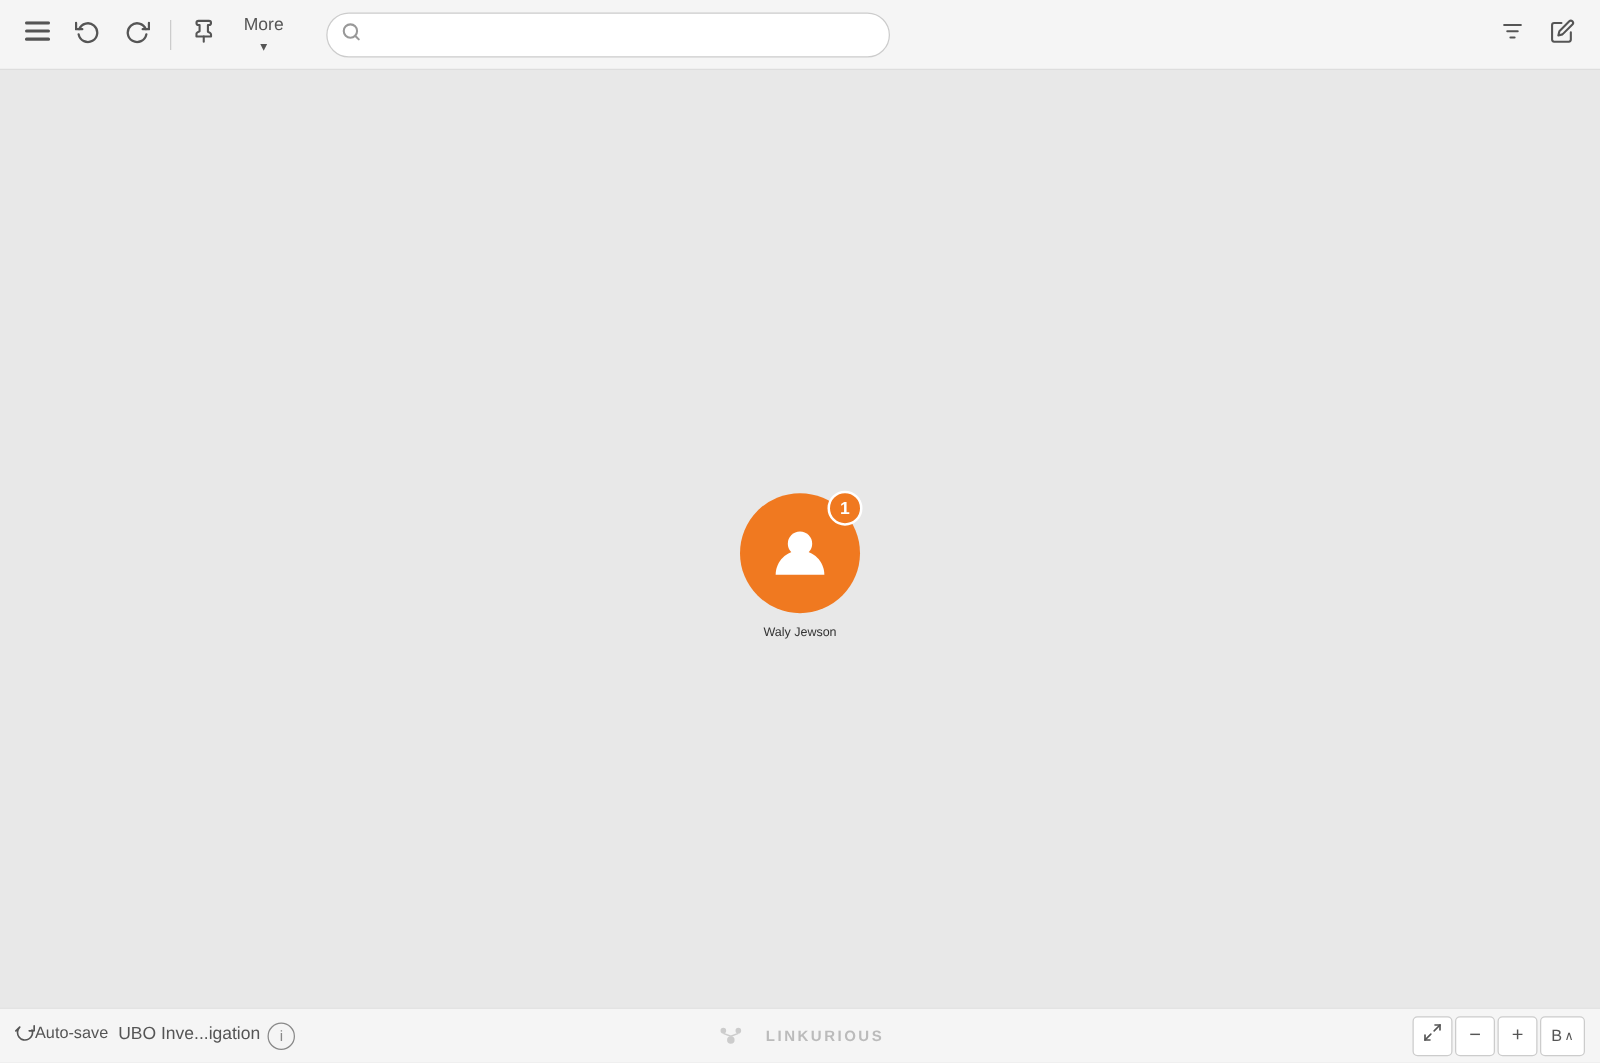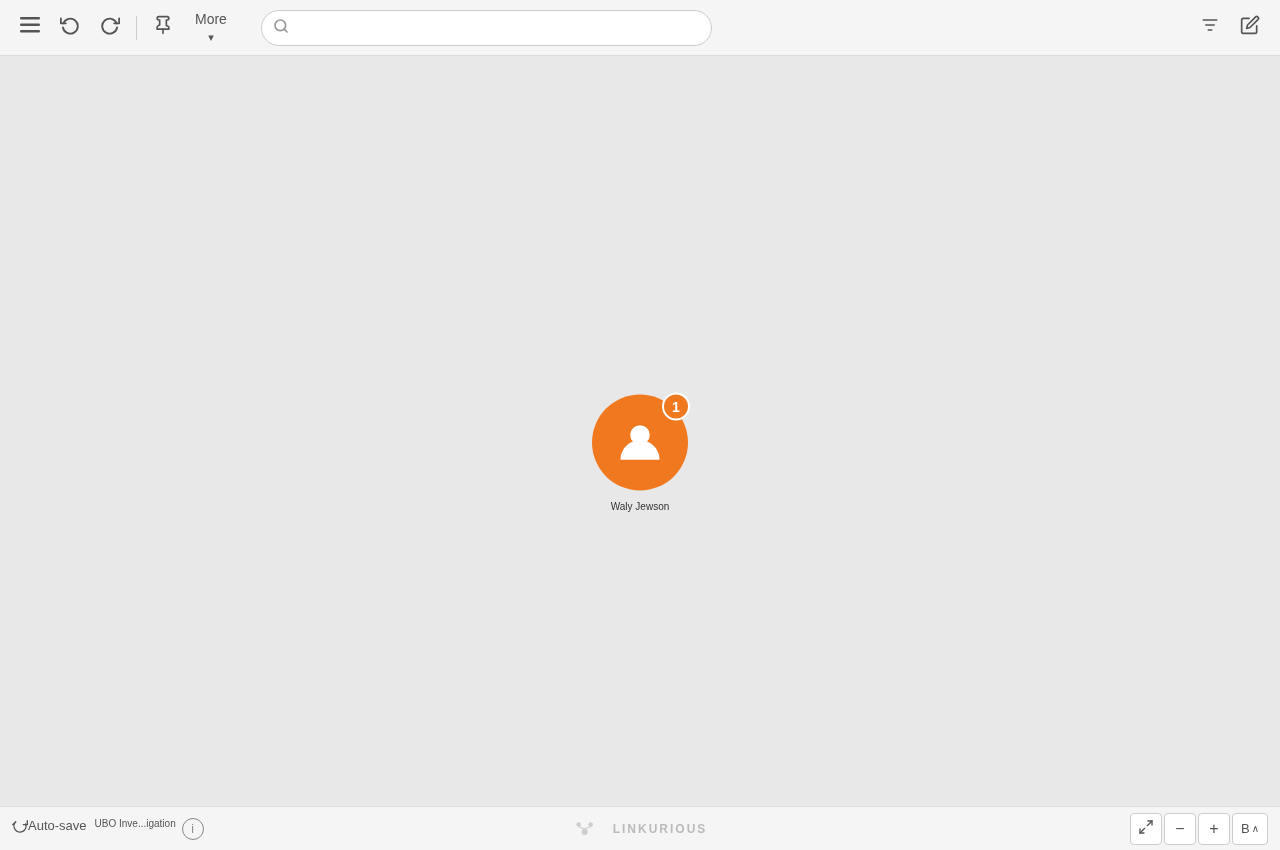--- a/index.html
+++ b/index.html
@@ -183,21 +183,21 @@
       font-size: 13px;
       color: #555;
     }
 
     #autosave-icon {
       font-size: 15px;
       color: #555;
     }
 
     #investigation-name {
-      font-size: 10px;
+      font-size: 14px;
       color: #555;
       margin-left: 8px;
     }
 
     #info-icon-btn {
       width: 22px;
       height: 22px;
       border-radius: 50%;
       border: 1.5px solid #888;
       display: flex;

